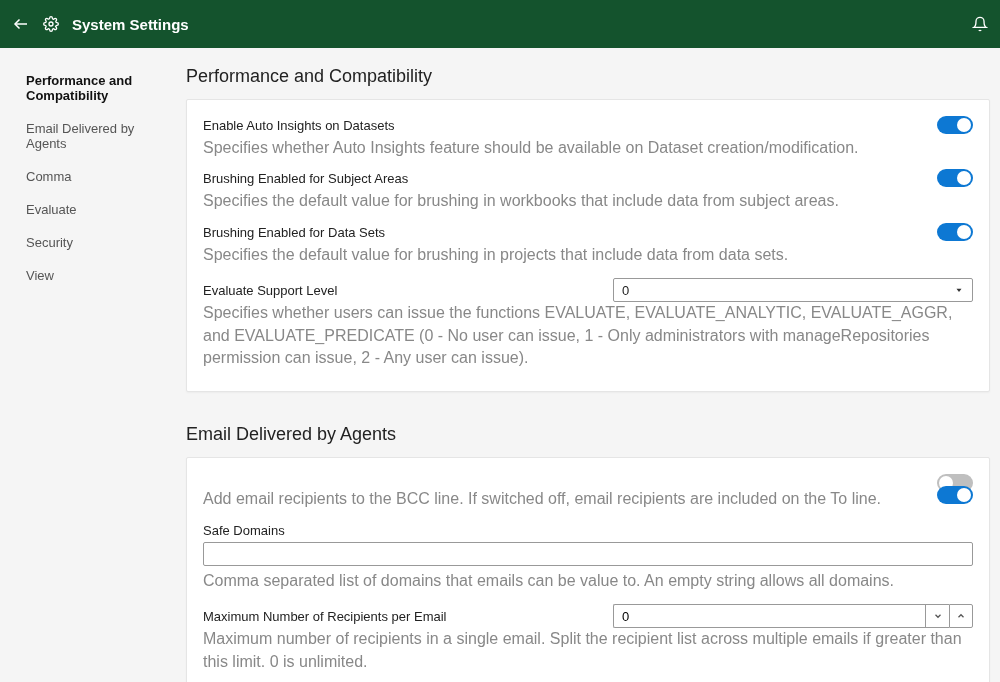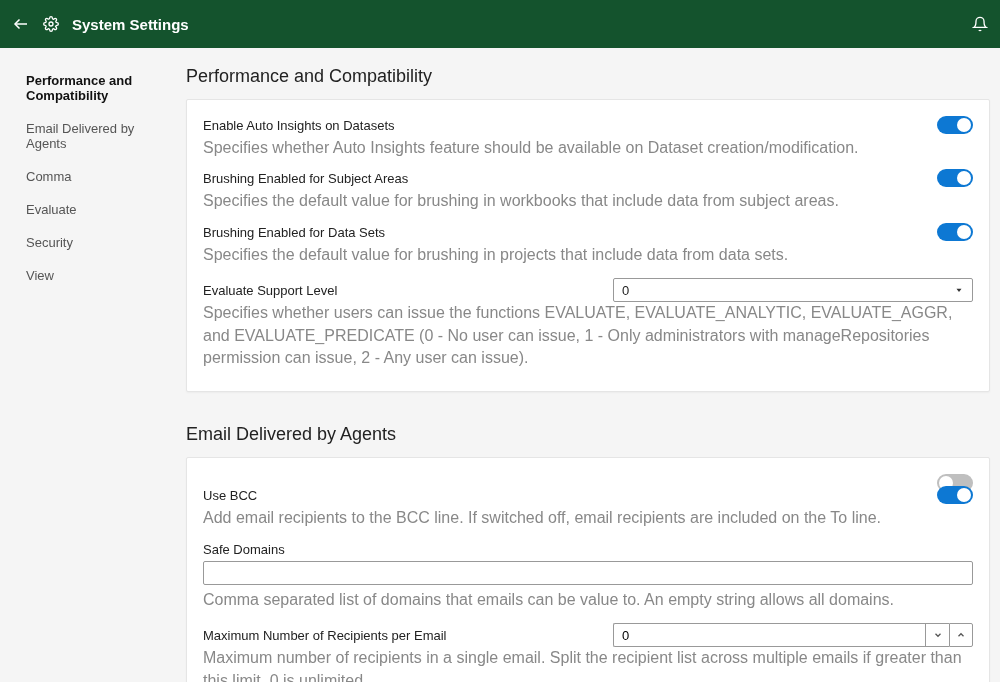--- a/index.html
+++ b/index.html
@@ -250,21 +250,20 @@
     <div class="section-title">Email Delivered by Agents</div>
     <div class="card">
 
       <div class="setting">
         <div class="toggle">
             <div class="knob"></div>
           </div>
       </div>
 
       <div class="setting">
-        <span class="setting-label">Use BCC</span>
         <div class="toggle on">
             <div class="knob"></div>
           </div>
         <div class="setting-desc">Add email recipients to the BCC line. If switched off, email recipients are included on the To line.</div>
       </div>
 
       <div class="setting">
         <span class="setting-label">Safe Domains</span>
         <input type="text" class="text-input" value="" style="">
         <div class="setting-desc" style="margin-top:4px;">Comma separated list of domains that emails can be value to. An empty string allows all domains.</div>

